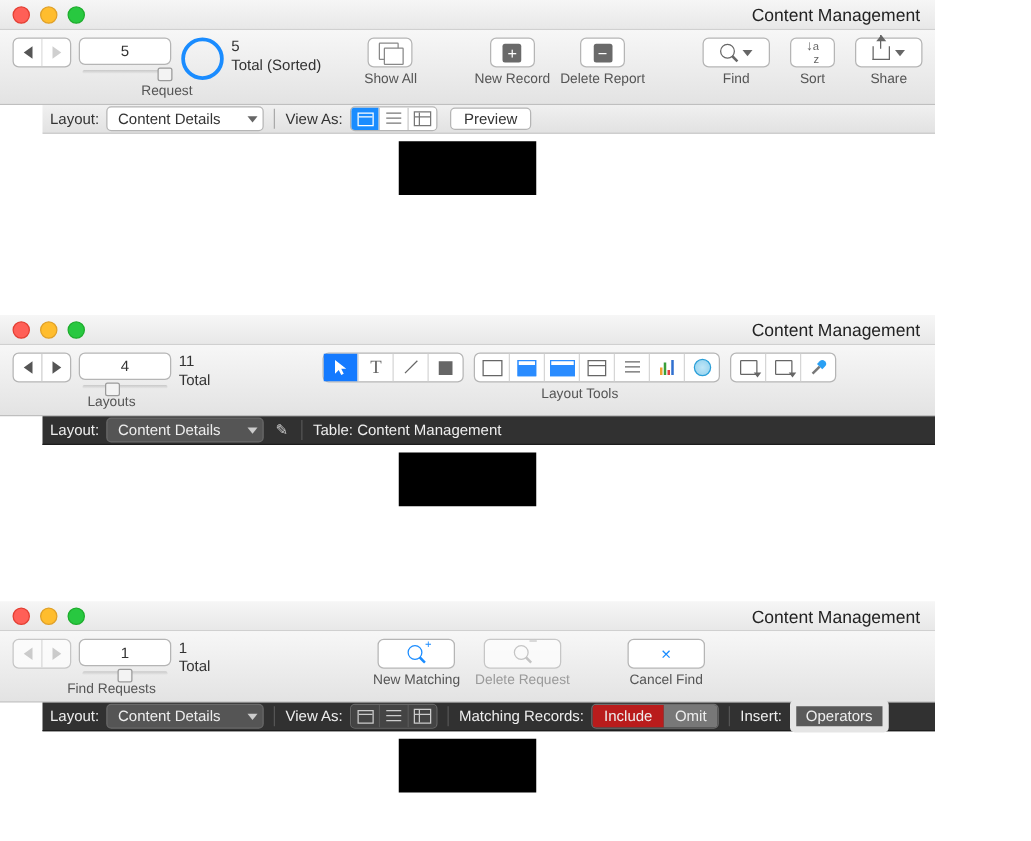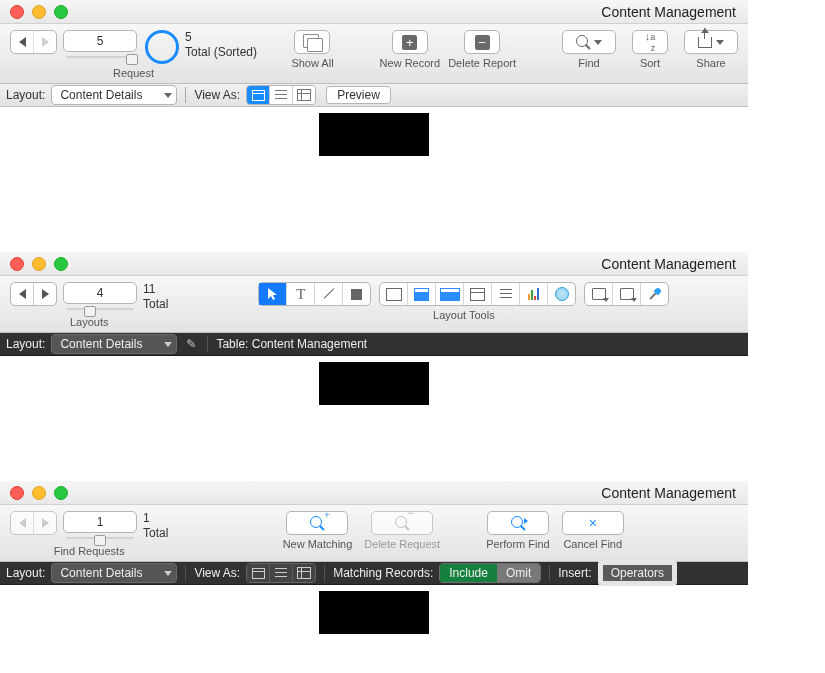--- a/index.html
+++ b/index.html
@@ -37,21 +37,21 @@
   .mag{position:relative;width:14px;height:14px;}
   .mag:before{content:"";position:absolute;width:10px;height:10px;border:1.5px solid #666;border-radius:50%;left:0;top:0;}
   .mag:after{content:"";position:absolute;width:6px;height:1.5px;background:#666;transform:rotate(45deg);left:9px;top:11px;}
   .mag.blue:before{border-color:#1a8cff;}
   .mag.blue:after{background:#1a8cff;}
   .caret{display:inline-block;width:0;height:0;border-left:4px solid transparent;border-right:4px solid transparent;border-top:5px solid #666;margin-left:4px;}
   .sortglyph{font-size:11px;line-height:10px;color:#666;text-align:left;}
   .share{display:inline-block;width:12px;height:10px;border:1.3px solid #666;border-top:none;position:relative;}
   .share:before{content:"";position:absolute;left:5px;top:-9px;width:1.3px;height:11px;background:#666;}
   .share:after{content:"";position:absolute;left:1.5px;top:-9px;width:0;height:0;border-left:4px solid transparent;border-right:4px solid transparent;border-bottom:5px solid #666;}
-  .subbar{display:flex;align-items:center;height:22px;padding:0 6px;font-size:12px;}
+  .subbar{display:flex;align-items:center;height:22px;padding:0 6px;font-size:12px;margin-left:34px;}
   .subbar.light{background:linear-gradient(#f0f0f0,#e2e2e2);border-bottom:1px solid #bfbfbf;}
   .subbar.dark{background:#313131;color:#eee;border-bottom:1px solid #1d1d1d;}
   .subbar.dark .caret{border-top-color:#ccc;}
   .select{display:flex;align-items:center;border:1px solid #b5b5b5;border-radius:4px;background:#fff;height:18px;padding:0 4px 0 8px;font-size:12px;min-width:112px;justify-content:space-between;}
   .subbar.dark .select{background:#555;border-color:#6a6a6a;color:#eee;}
   .sdivs{border-left:1px solid #aaa;height:16px;margin:0 8px;}
   .subbar.dark .sdivs{border-color:#555;}
   .viewseg{display:flex;border:1px solid #b5b5b5;border-radius:4px;height:18px;overflow:hidden;}
   .subbar.dark .viewseg{border-color:#666;}
   .vbtn{width:22px;display:flex;align-items:center;justify-content:center;background:#fff;color:#777;}
@@ -77,21 +77,21 @@
   .ltool.active{background:#147aff;color:#fff;}
   .bars{display:flex;gap:1px;align-items:flex-end;height:12px;}
   .bars span{width:2px;}
   .ltool .box16{width:14px;height:11px;border:1px solid currentColor;}
   .dropper{transform:rotate(45deg);display:flex;flex-direction:column;align-items:center;}
   .dropper .bulb{width:6px;height:6px;background:#2aa0f4;border-radius:3px 3px 0 0;}
   .dropper .stem{width:2px;height:8px;background:#777;}
   .pencil{width:16px;height:16px;display:flex;align-items:center;justify-content:center;color:#ccc;}
   .subbar.dark .mini{background:#5a5a5a;border:5px solid #e5e5e5;border-radius:4px;padding:1px 8px;color:#eee;font-size:12px;}
   .twoseg{display:flex;border:1px solid #6e6e6e;border-radius:4px;overflow:hidden;height:18px;}
-  .twoseg .s{background:#15803d;color:#eee;padding:0 9px;line-height:18px;font-size:12px;}
+  .twoseg .s{background:#b91c1c;color:#eee;padding:0 9px;line-height:18px;font-size:12px;}
   .twoseg .s.active{background:#787878;}
   .nav-group{display:flex;align-items:flex-start;}
   .wide{min-width:60px;}
   .subp{position:absolute;top:-2px;right:18px;font-size:9px;color:#1a8cff;}
   .subm{position:absolute;top:-2px;right:18px;font-size:12px;color:#aaa;line-height:6px;}
   .xicon{color:#1a8cff;font-size:14px;}
   .disabled{opacity:.7;}
   .disabled .arrow{color:#bbb;}
   .tab-ic{width:13px;height:11px;border:1.2px solid currentColor;position:relative;}
   .tab-ic:before{content:"";position:absolute;left:0;right:0;top:3px;height:1.2px;background:currentColor;}
@@ -392,27 +392,20 @@
     </div>
 
     <div class="tgroup" style="margin-right:46px">
       <div class="btn wide disabled">
           <span class="mag" style="opacity:.5"></span>
           <span class="subm">−</span>
         </div>
       <div class="lbl" style="color:#9a9a9a">Delete Request</div>
     </div>
 
-    <div class="tgroup" style="margin-right:12px">
-      <div class="btn wide">
-          <span class="mag blue"></span>
-          <span style="position:absolute;right:20px;top:6px;width:0;height:0;border-top:3px solid transparent;border-bottom:3px solid transparent;border-left:4px solid #1a8cff"></span>
-        </div>
-      <div class="lbl">Perform Find</div>
-    </div>
 
     <div class="tgroup">
       <div class="btn wide">
           <span class="xicon">×</span>
         </div>
       <div class="lbl">Cancel Find</div>
     </div>
 
     <div class="spacer"></div>
   </div>

